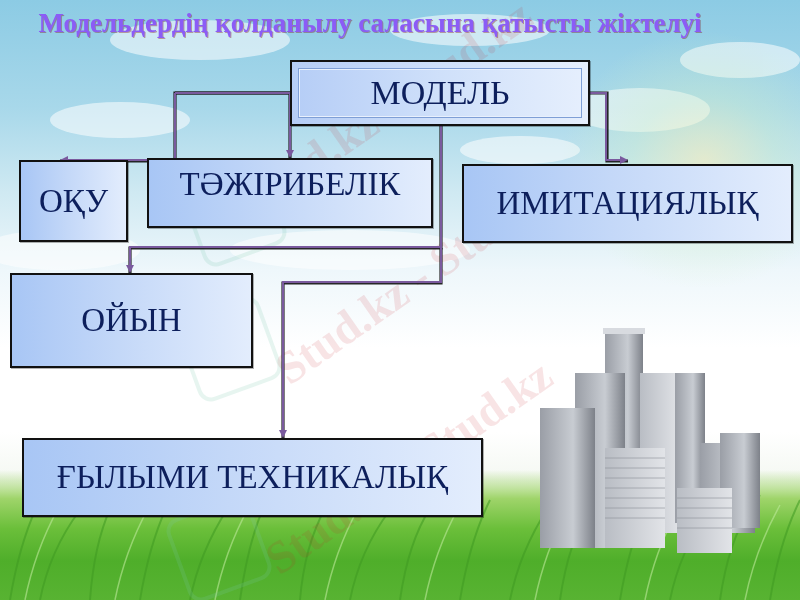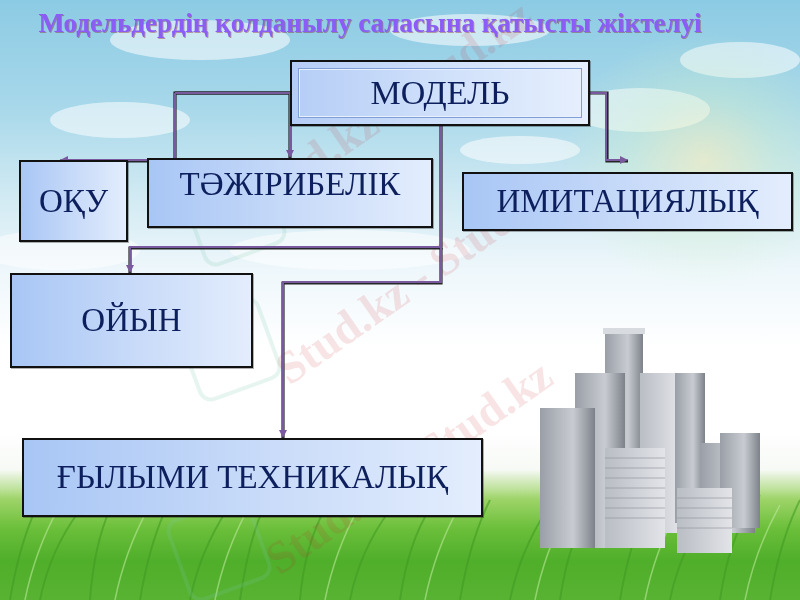--- a/index.html
+++ b/index.html
@@ -161,21 +161,21 @@
 </div>
 
 <div class="box" style="left:8px;top:160px;width:109px;height:82px;margin-left:11px;">
   <span>ОҚУ</span>
 </div>
 
 <div class="box" style="left:147px;top:158px;width:286px;height:70px;">
   <span style="margin-top:-18px;">ТӘЖІРИБЕЛІК</span>
 </div>
 
-<div class="box" style="left:462px;top:172px;width:331px;height:59px;">
+<div class="box" style="left:462px;top:164px;width:331px;height:79px;">
   <span>ИМИТАЦИЯЛЫҚ</span>
 </div>
 
 <div class="box" style="left:10px;top:273px;width:243px;height:95px;">
   <span>ОЙЫН</span>
 </div>
 
 <div class="box" style="left:22px;top:438px;width:461px;height:79px;">
   <span>ҒЫЛЫМИ ТЕХНИКАЛЫҚ</span>
 </div>

